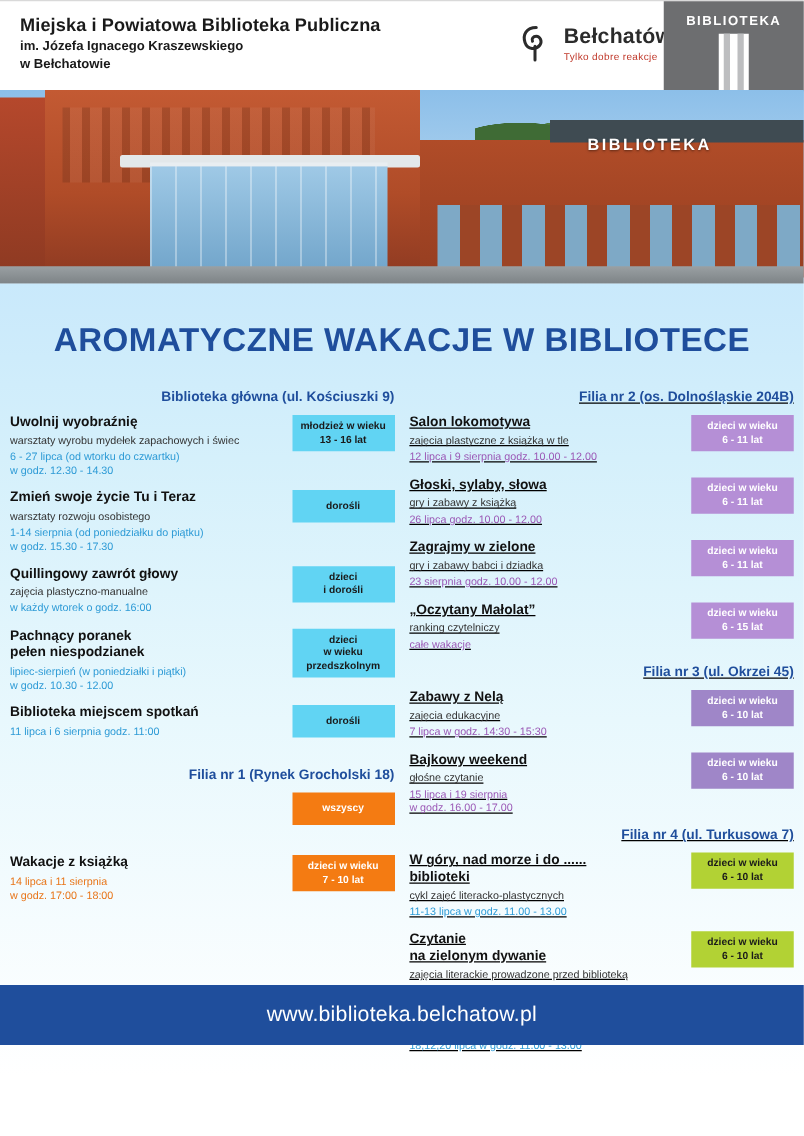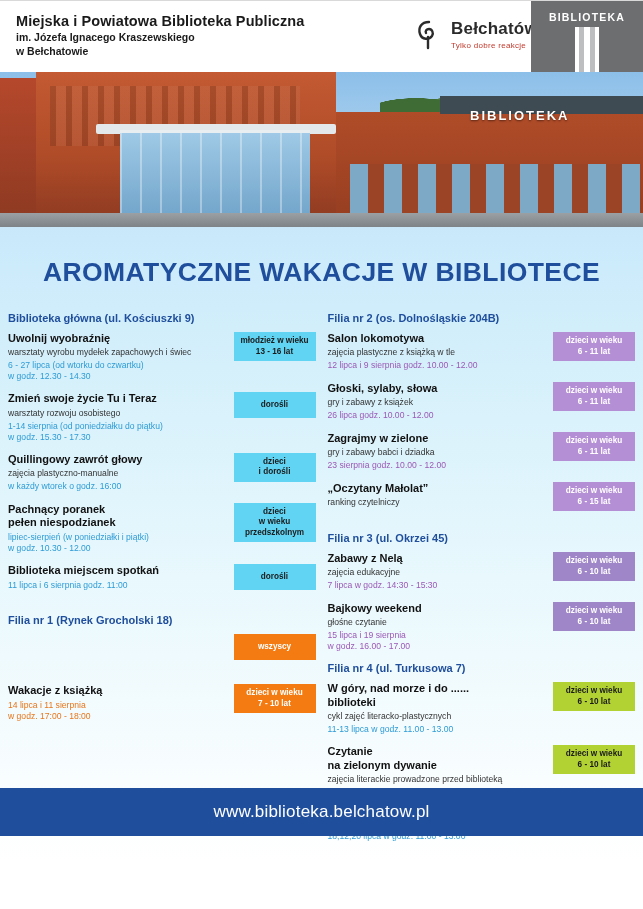--- a/index.html
+++ b/index.html
@@ -147,24 +147,24 @@
 
   .columns {
     position: relative;
     margin-top: 18px;
     display: flex;
     gap: 0;
     padding: 0 8px;
   }
   .col { width: 314px; }
   .col.left { padding-right: 6px; }
-  .col.right { padding-left: 6px; }
+  .col.right { padding-left: 6px; text-decoration: underline; }
 
   .section-head {
-    text-align: left;
+    text-align: right;
     font-size: 11px;
     font-weight: bold;
     color: #1f4e9c;
     margin: 6px 0 8px 0;
   }
 
   .event {
     position: relative;
     margin: 0 0 10px 0;
     min-height: 40px;
@@ -329,35 +329,36 @@
           <div class="section-head">Filia nr 2 (os. Dolnośląskie 204B)</div>
           <div class="event">
             <div class="name" style="white-space: pre-line;">Salon lokomotywa</div>
             <div class="desc">zajęcia plastyczne z książką w tle</div>
             <div class="when purple" style="white-space: pre-line;">12 lipca i 9 sierpnia godz. 10.00 - 12.00</div>
             <div class="tag purple" style="white-space: pre-line;">dzieci w wieku
 6 - 11 lat</div>
           </div>
           <div class="event">
             <div class="name" style="white-space: pre-line;">Głoski, sylaby, słowa</div>
-            <div class="desc">gry i zabawy z książek</div>
+            <div class="desc">gry i zabawy z książką</div>
             <div class="when purple" style="white-space: pre-line;">26 lipca godz. 10.00 - 12.00</div>
             <div class="tag purple" style="white-space: pre-line;">dzieci w wieku
 6 - 11 lat</div>
           </div>
           <div class="event">
             <div class="name" style="white-space: pre-line;">Zagrajmy w zielone</div>
             <div class="desc">gry i zabawy babci i dziadka</div>
             <div class="when purple" style="white-space: pre-line;">23 sierpnia godz. 10.00 - 12.00</div>
             <div class="tag purple" style="white-space: pre-line;">dzieci w wieku
 6 - 11 lat</div>
           </div>
           <div class="event">
             <div class="name" style="white-space: pre-line;">„Oczytany Małolat”</div>
             <div class="desc">ranking czytelniczy</div>
+            <div class="when purple" style="white-space: pre-line;">całe wakacje</div>
             <div class="tag purple" style="white-space: pre-line;">dzieci w wieku
 6 - 15 lat</div>
           </div>
           <div class="section-head">Filia nr 3 (ul. Okrzei 45)</div>
           <div class="event">
             <div class="name" style="white-space: pre-line;">Zabawy z Nelą</div>
             <div class="desc">zajęcia edukacyjne</div>
             <div class="when purple" style="white-space: pre-line;">7 lipca w godz. 14:30 - 15:30</div>
             <div class="tag violet" style="white-space: pre-line;">dzieci w wieku
 6 - 10 lat</div>

